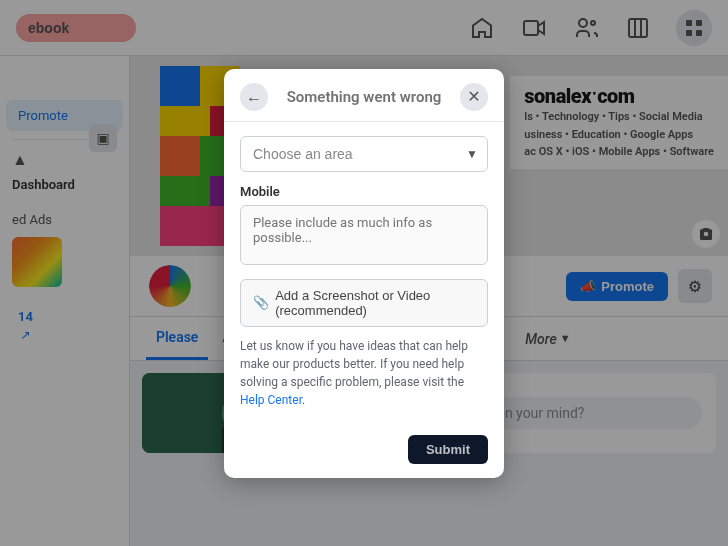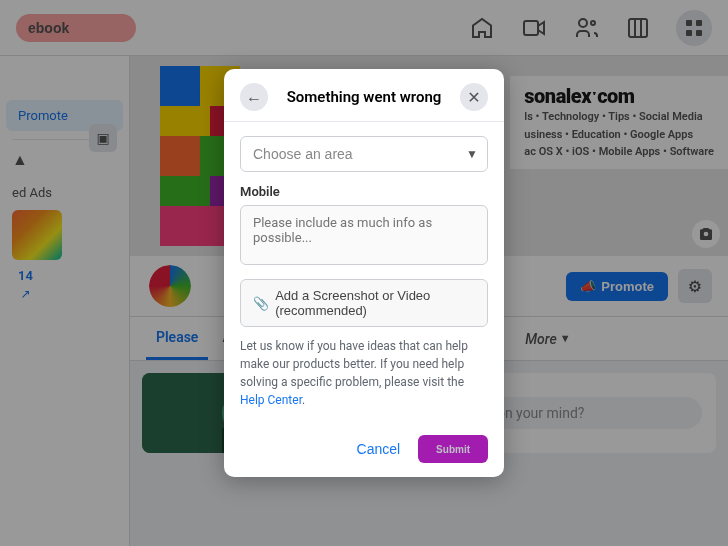--- a/index.html
+++ b/index.html
@@ -116,21 +116,21 @@
       border-radius: 6px;
       margin: 4px 12px;
     }
     .sidebar-badge {
       display: inline-flex;
       align-items: center;
       gap: 4px;
       font-size: 12px;
       color: #1877f2;
       padding: 2px 6px;
-      margin: 2px 12px;
+      margin: 16px 12px;
       flex-direction: column;
     }
     .sidebar-chevron {
       font-size: 16px;
       color: #555;
       padding: 2px 12px;
       cursor: pointer;
     }
 
     
@@ -340,21 +340,21 @@
       background: #e4e6eb;
       border: none;
       cursor: pointer;
       display: flex; align-items: center; justify-content: center;
       color: #555;
       font-size: 16px;
     }
     .modal-title {
       font-size: 15px;
       font-weight: 600;
-      color: #000000;
+      color: #737373;
       flex: 1;
       text-align: center;
     }
     .modal-close-btn {
       width: 28px; height: 28px;
       border-radius: 50%;
       background: #e4e6eb;
       border: none;
       cursor: pointer;
       display: flex; align-items: center; justify-content: center;
@@ -446,25 +446,25 @@
     .btn-cancel {
       background: none;
       border: none;
       color: #1877f2;
       font-size: 14px;
       font-weight: 500;
       cursor: pointer;
       padding: 6px 10px;
     }
     .btn-submit {
-      background: #a21caf;
+      background: #0f172a;
       border: none;
       border-radius: 6px;
       padding: 7px 18px;
-      font-size: 10px;
+      font-size: 13px;
       font-weight: 600;
       color: #bcc0c4;
       cursor: pointer;
     }
   </style>
 </head>
 <body>
 
 <div class="top-nav">
   <div class="top-nav-left">
@@ -514,20 +514,21 @@
 
   <div style="height:30px"></div>
   <div class="sidebar-promote">Promote</div>
 
   <hr class="sidebar-divider">
 
   <div class="sidebar-chevron">
     <span>▲</span>
   </div>
 
+  <div class="sidebar-dashboard">Dashboard</div>
 
   <div style="height: 8px"></div>
 
   <div class="sidebar-ads-section">ed Ads</div>
   <div class="sidebar-ads-thumb"></div>
 
   <div class="sidebar-badge">
     <span style="font-size:13px;color:#1877f2;font-weight:600;">14</span>
     <span style="font-size:12px;">↗</span>
   </div>
@@ -645,18 +646,17 @@
         <span>Add a Screenshot or Video (recommended)</span>
       </button>
 
       <div class="modal-info-text">
         <span>Let us know if you have ideas that can help make our products better. If you need help solving a specific problem, please visit the</span>
         <a href="#">Help Center</a>.
       </div>
     </div>
 
     <div class="modal-footer">
-      <button class="btn-cancel">Cancel</button>
       <button class="btn-submit">Submit</button>
     </div>
 
   </div>
 </div>
 
 </body></html>

